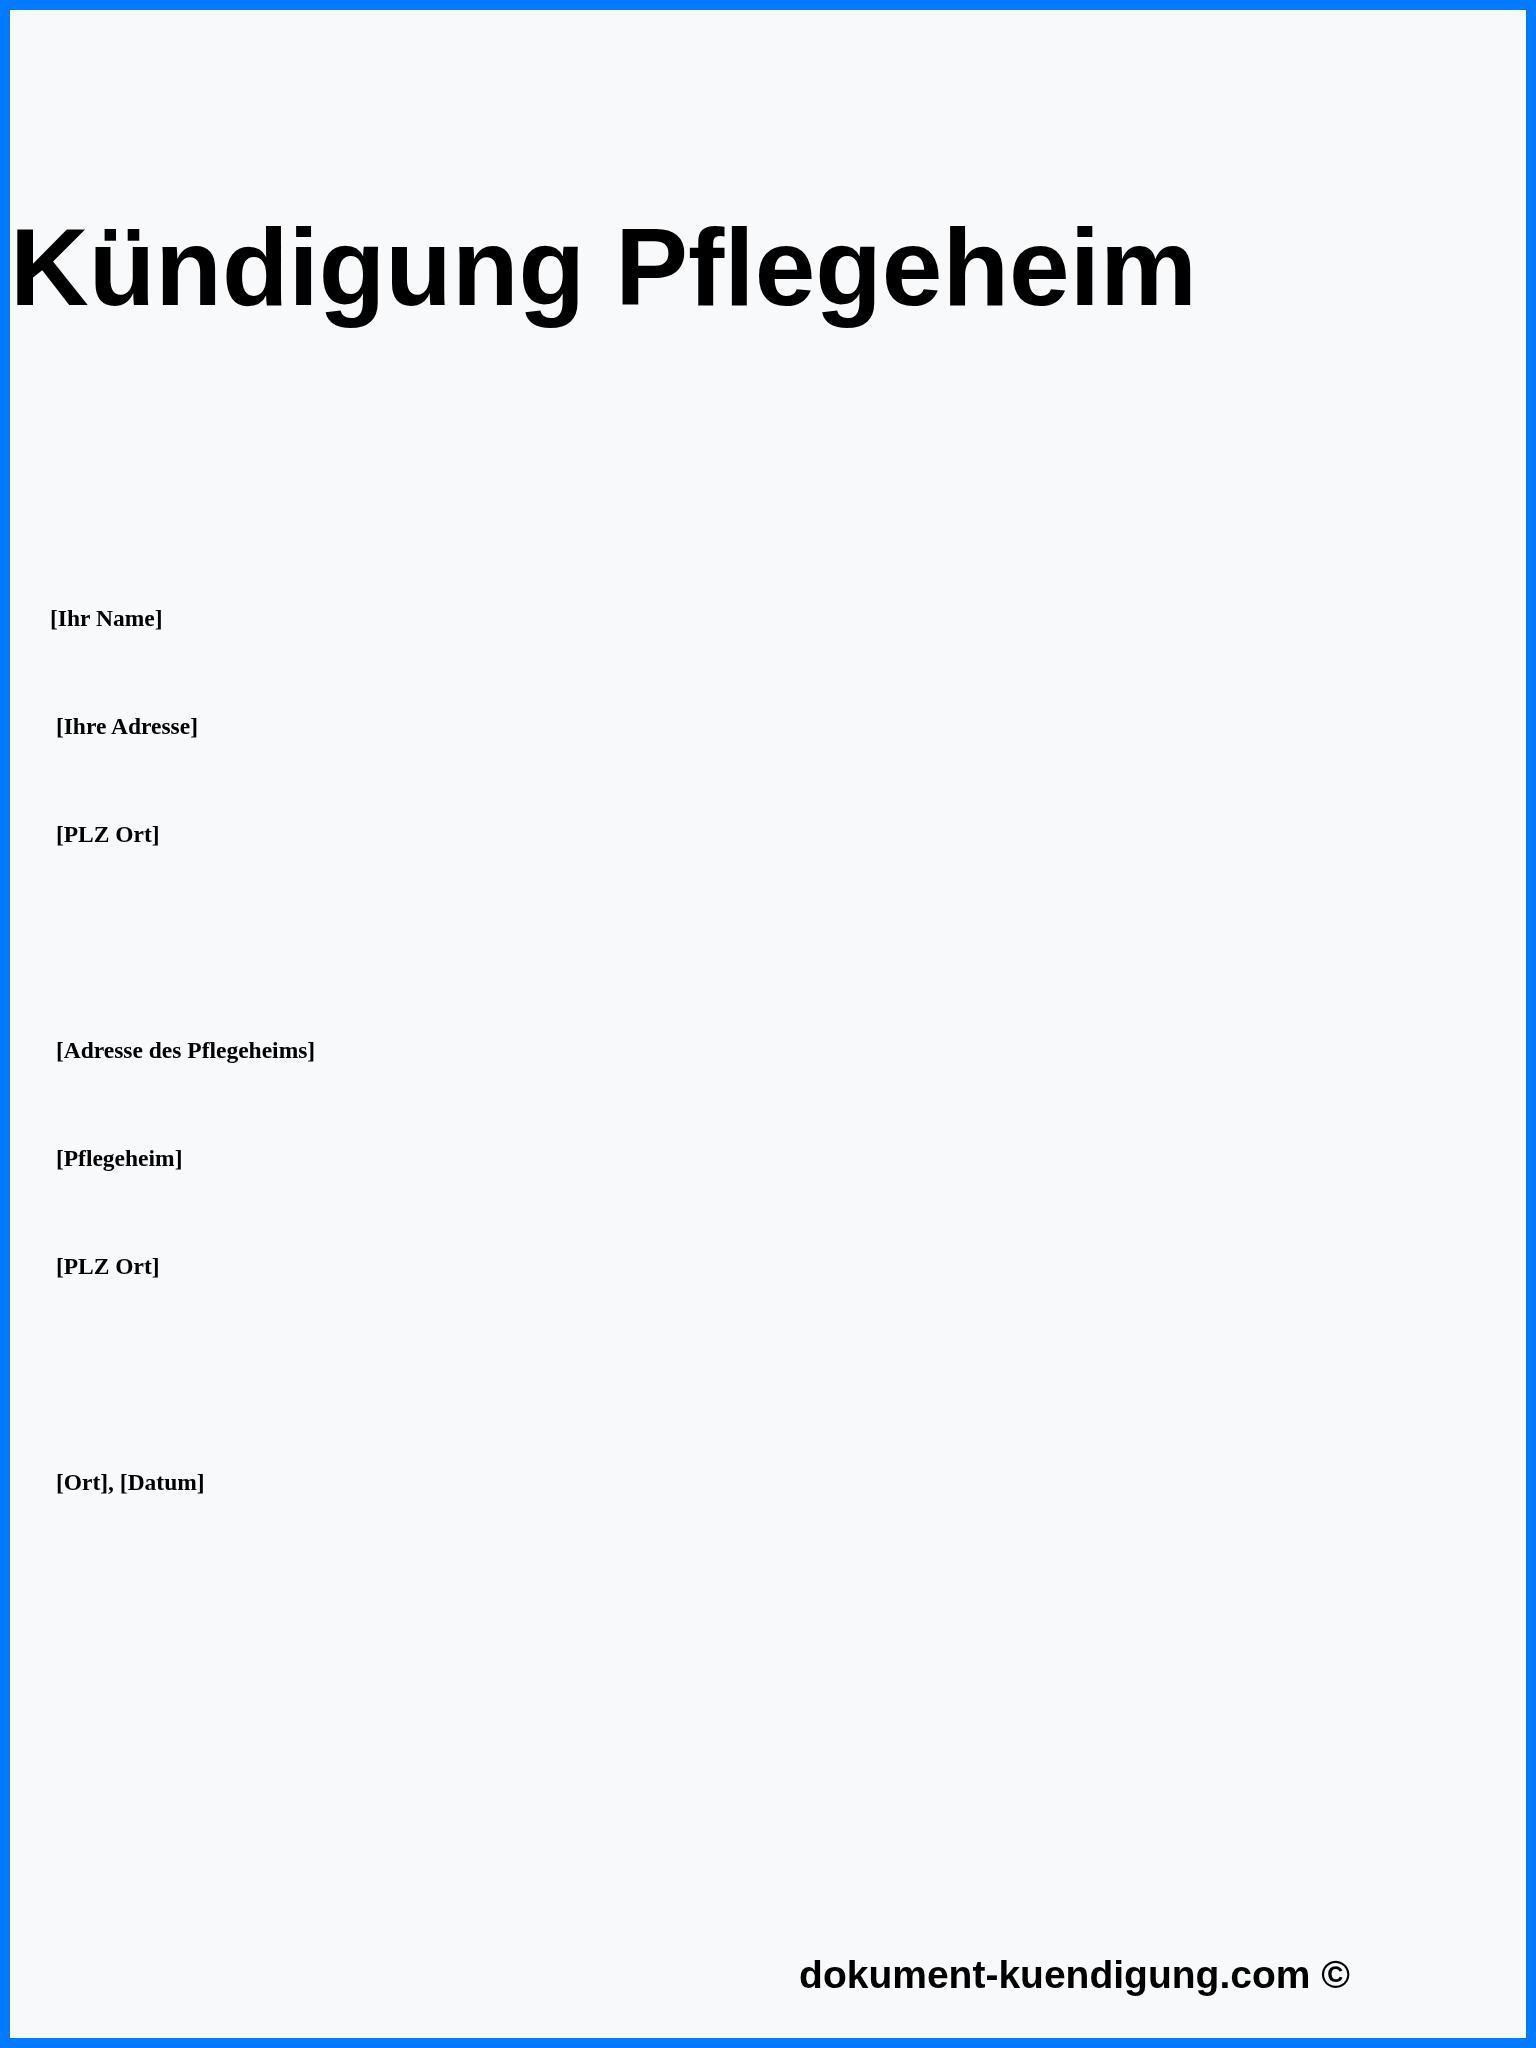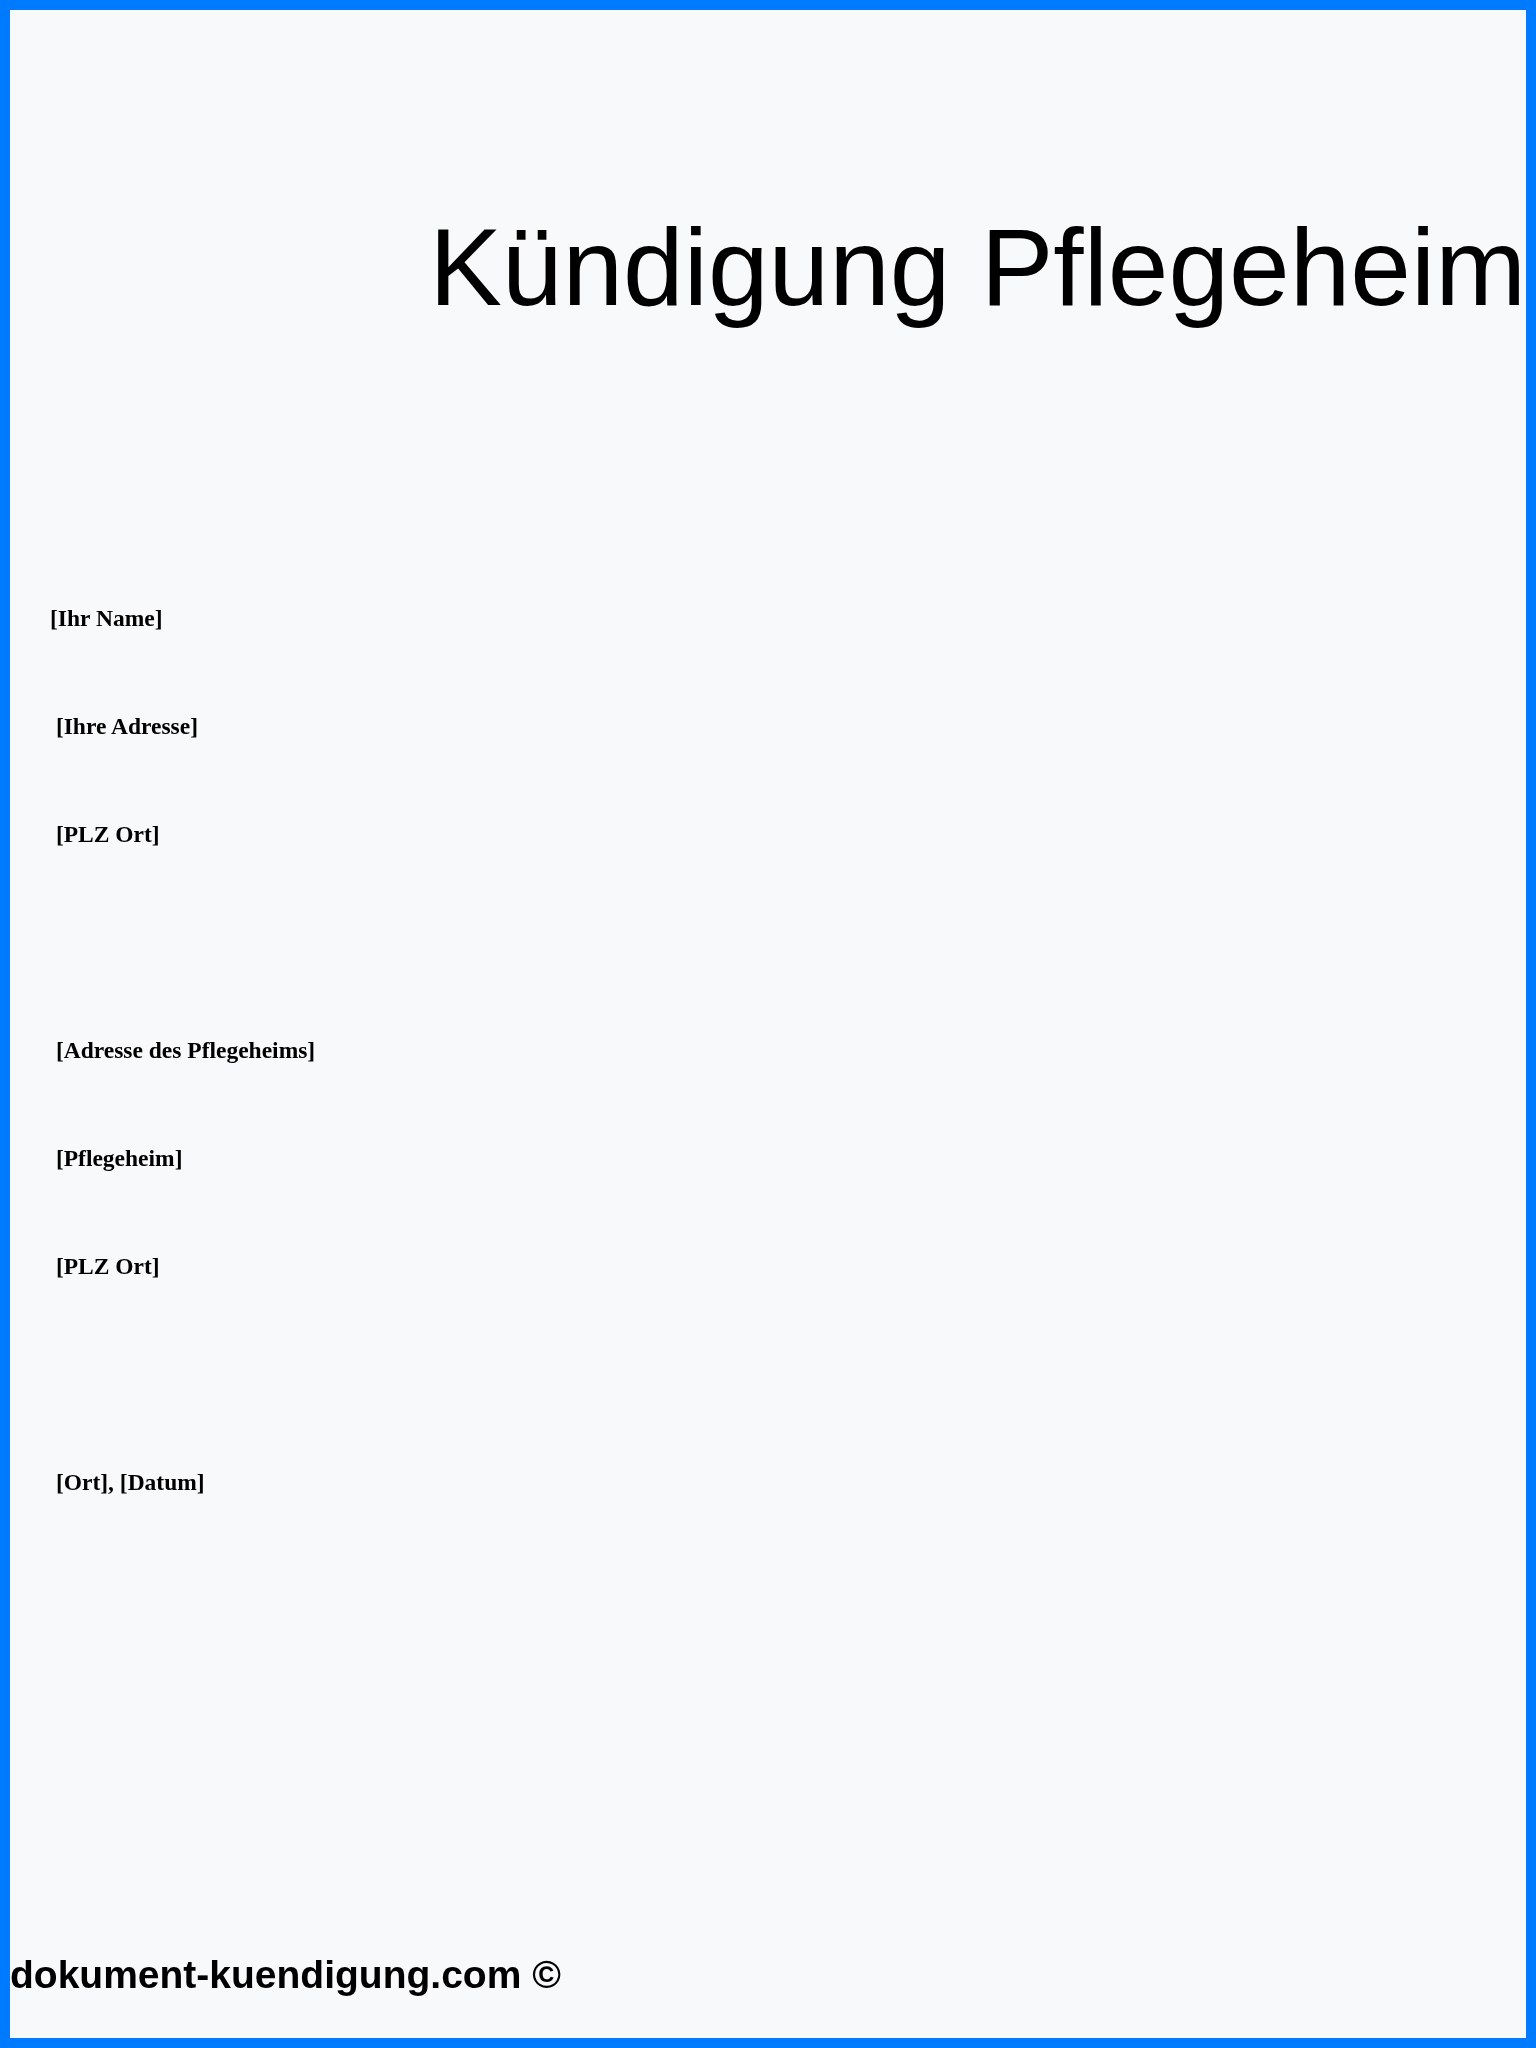--- a/index.html
+++ b/index.html
@@ -20,22 +20,22 @@
       height: 2028px;
       background: #f8f9fa;
       font-family: "Liberation Sans", sans-serif;
       color: #000;
     }
     .title {
       position: absolute;
       left: 0;
       top: 192px;
       width: 1516px;
-      text-align: right;
-      font-weight: normal;
+      text-align: left;
+      font-weight: bold;
       font-size: 109px;
       line-height: 130px;
       margin: 0;
       letter-spacing: 0px;
     }
     .letter {
       position: absolute;
       left: 40px;
       top: 518px;
       width: 1400px;
@@ -48,21 +48,21 @@
     .line {
       display: block;
       min-height: 36px;
       font-family: Liberation Serif, serif;
     }
     .footer {
       position: absolute;
       left: 0;
       top: 1940px;
       width: 1340px;
-      text-align: left;
+      text-align: right;
       font-weight: bold;
       font-size: 39px;
       line-height: 50px;
     }
   </style>
 </head>
 <body>
 
 <div class="page">
   <h1 class="title">Kündigung Pflegeheim</h1>

